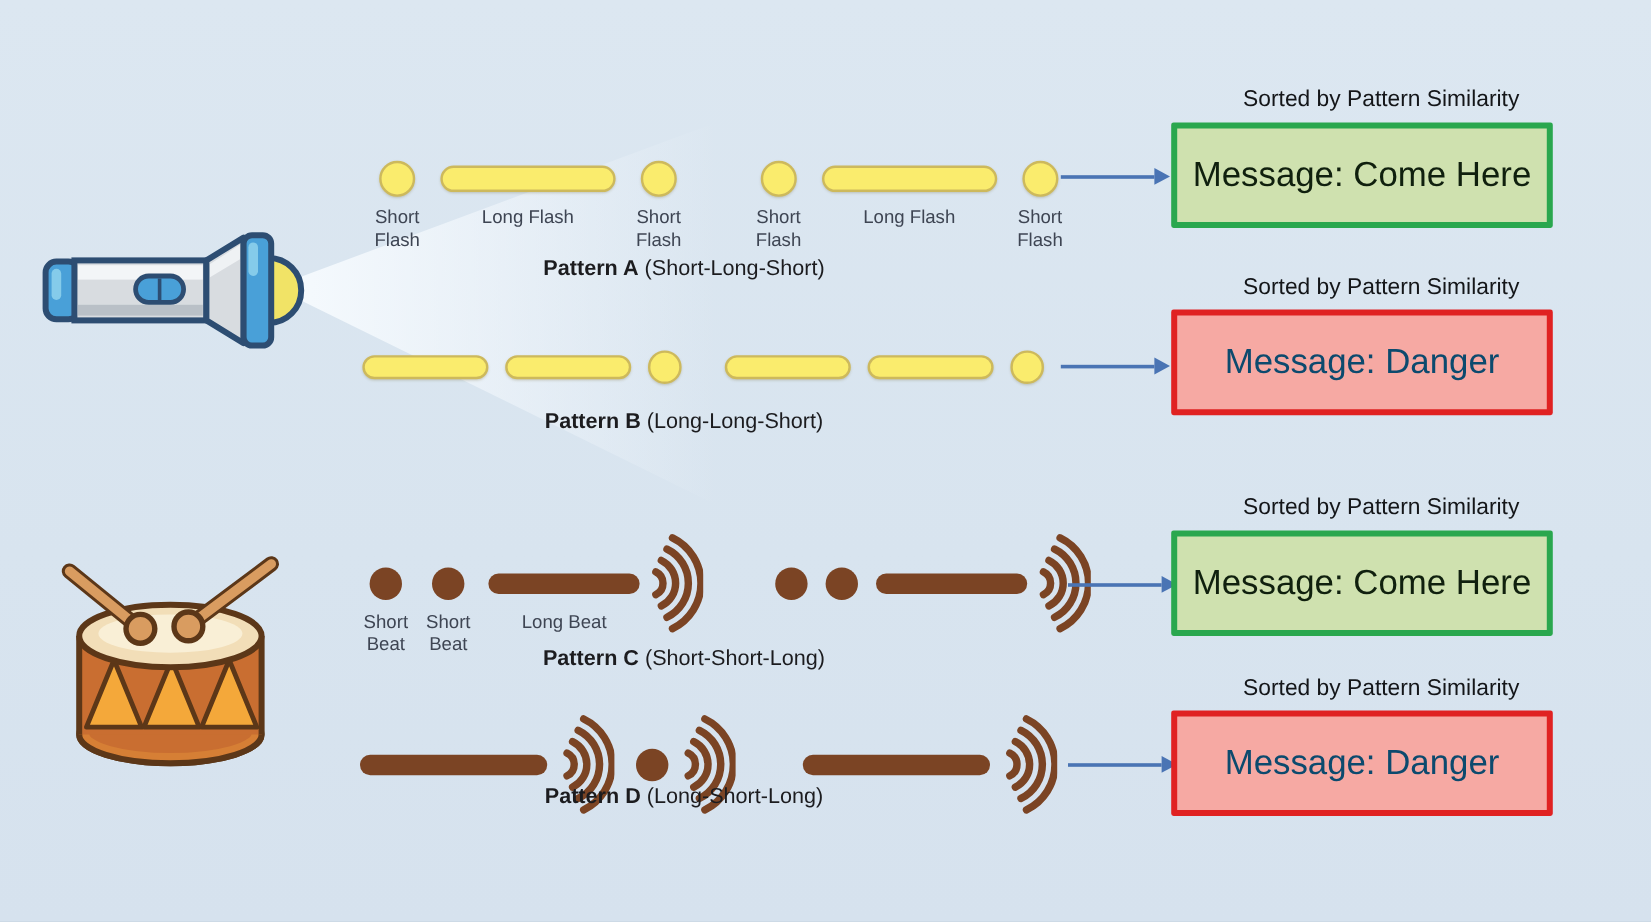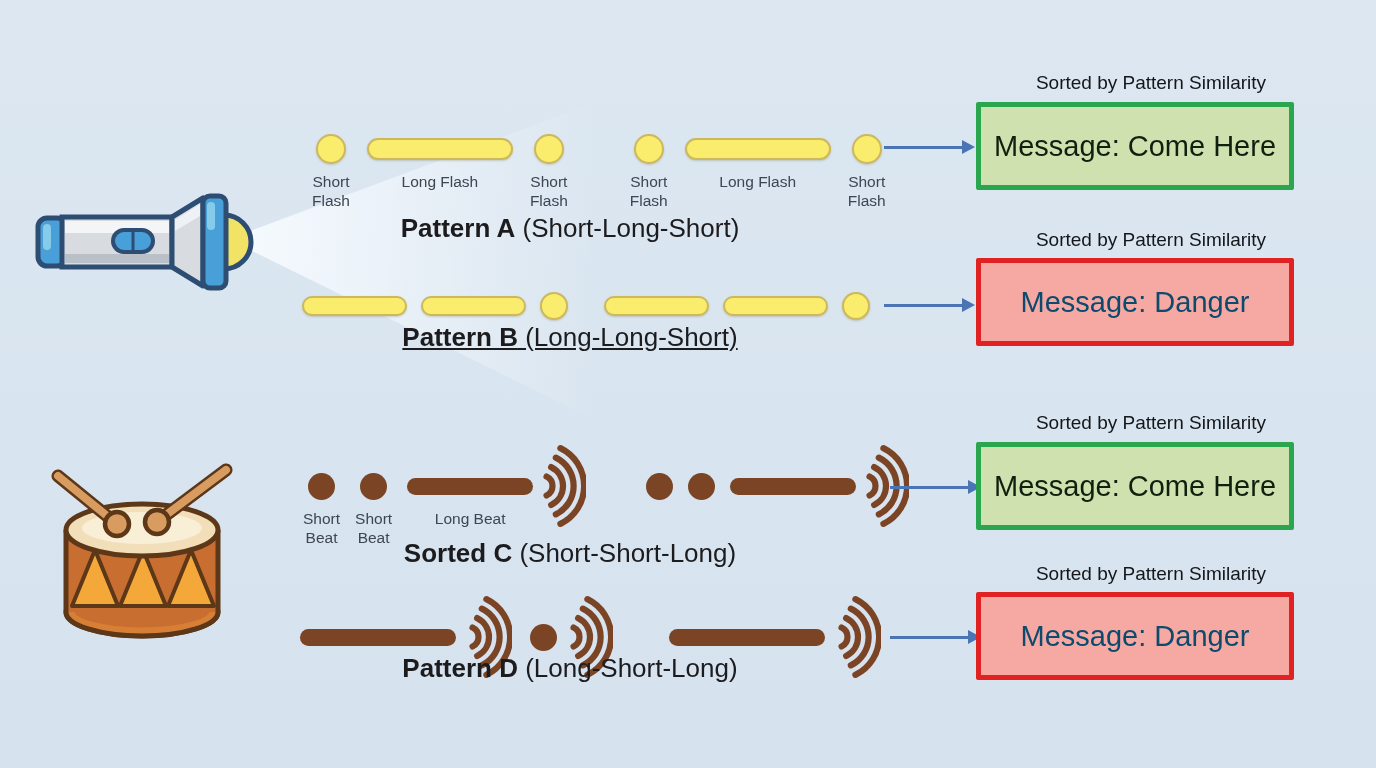--- a/index.html
+++ b/index.html
@@ -31,21 +31,21 @@
   .row-b{column-gap:14px;}
   .row-c{column-gap:15px;}
   .row-d{column-gap:18px;}
   .seq-gap{flex:none;}
   .row-a .seq-gap{width:28px;}
   .row-b .seq-gap{width:8px;}
   .row-c .seq-gap{width:30px;}
   .row-d .seq-gap{width:20px;}
   .shape-label{margin-top:8px;font-size:15.5px;line-height:1.2;color:#3e4553;text-align:center;white-space:pre-line;}
   
-  .caption{position:absolute;left:290px;width:560px;text-align:center;font-size:26px;color:#1c1c1f;}
+  .caption{position:absolute;left:290px;width:560px;text-align:center;font-size:18px;color:#1c1c1f;}
   .cap-bold{font-weight:bold;}
   
   .arrow{position:absolute;display:flex;align-items:center;height:16px;}
   .arrow-line{width:78px;height:3px;background:#4a74b4;}
   .arrow-head{width:0;height:0;border-left:13px solid #4a74b4;border-top:7px solid transparent;border-bottom:7px solid transparent;}
   
   .sorted{position:absolute;left:976px;width:350px;text-align:center;font-size:19px;color:#141619;}
   .msg-box{position:absolute;left:976px;width:318px;height:88px;display:flex;align-items:center;justify-content:center;font-size:29px;border-radius:2px;box-sizing:border-box;}
   .msg-box.green{background:#cfe1af;border:5px solid #2aa74e;color:#10200e;}
   .msg-box.red{background:#f6a9a3;border:5px solid #e02222;color:#0c4a6e;}
@@ -191,21 +191,21 @@
         <div class="shape-box">
           <div class="lg-flash"></div>
         </div>
       </div>
       <div class="seq-item">
         <div class="shape-box">
           <div class="sh-flash"></div>
         </div>
       </div>
     </div>
-  <div class="caption" style="top:322px;text-decoration:underline;"><span class="cap-bold">Pattern B</span><span> (Long-Long-Short)</span></div>
+  <div class="caption" style="top:341px;"><span class="cap-bold">Pattern B</span><span> (Long-Long-Short)</span></div>
   <div class="arrow" style="left:884px;top:297px;">
       <div class="arrow-line"></div>
       <div class="arrow-head"></div>
     </div>
   <div class="sorted" style="top:229px;">Sorted by Pattern Similarity</div>
   <div class="msg-box red" style="top:258px;">Message: Danger</div>
 
   <div class="seq-row row-c" style="left:303px;top:470px;">
       <div class="seq-item">
         <div class="shape-box">
@@ -261,21 +261,21 @@
     <g fill="none" stroke="#7b4424" stroke-width="6.5" stroke-linecap="round">
       <path d="M6.8 35.1 A11 11 0 0 1 6.8 54.9"></path>
       <path d="M11.6 25.2 A22 22 0 0 1 11.6 64.8"></path>
       <path d="M16.5 15.3 A33 33 0 0 1 16.5 74.7"></path>
       <path d="M21.3 5.4 A44 44 0 0 1 21.3 84.6"></path>
     </g>
   </svg>
         </div>
       </div>
     </div>
-  <div class="caption" style="top:538px;"><span class="cap-bold">Sorted C</span><span> (Short-Short-Long)</span></div>
+  <div class="caption" style="top:538px;"><span class="cap-bold">Pattern C</span><span> (Short-Short-Long)</span></div>
   <div class="arrow" style="left:890px;top:479px;">
       <div class="arrow-line"></div>
       <div class="arrow-head"></div>
     </div>
   <div class="sorted" style="top:412px;">Sorted by Pattern Similarity</div>
   <div class="msg-box green" style="top:442px;">Message: Come Here</div>
 
   <div class="seq-row row-d" style="left:300px;top:621px;">
       <div class="seq-item">
         <div class="shape-box">

